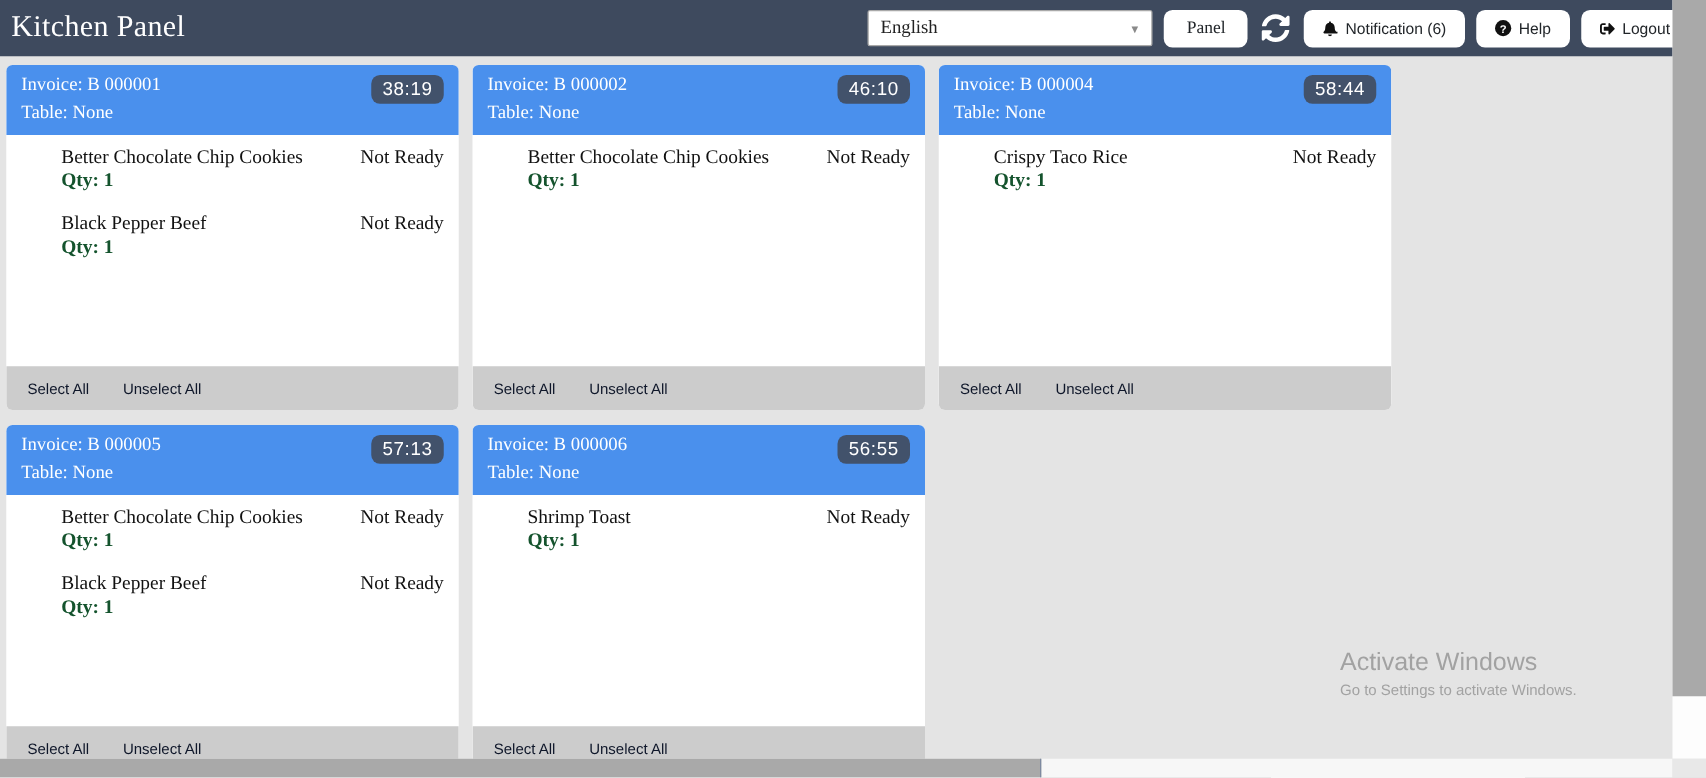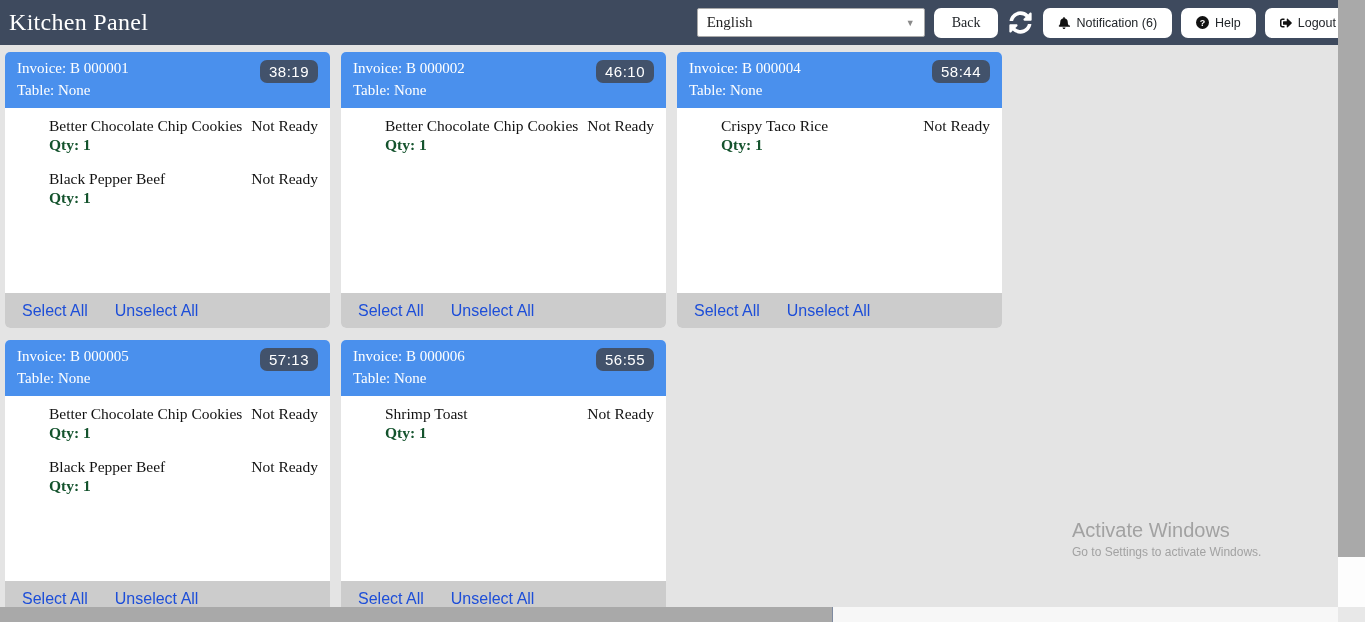--- a/index.html
+++ b/index.html
@@ -41,21 +41,21 @@
     width:13px; height:13px; border-radius:50%; background:#111; color:#fff;
     font-size:9px; font-weight:bold; display:inline-flex; align-items:center; justify-content:center;
   }
 
   
   .grid {
     display:flex; flex-wrap:wrap; align-content:flex-start;
     gap:12px 11px; padding:7px 5px; width:1338px;
   }
   .card {
-    width:325px; height:276px; background:#fff; border-radius:5px;
+    width:362px; height:276px; background:#fff; border-radius:5px;
     overflow:hidden; display:flex; flex-direction:column;
   }
   .card-head {
     background:var(--card-header-bg, #4a90ed); color:#fff;
     padding:5px 12px 6px 12px; display:flex; justify-content:space-between; align-items:flex-start;
     min-height:56px;
   }
   .card-head .head-text div {
     font-family:"Liberation Serif", serif; font-size:15px; line-height:22px;
   }
@@ -73,21 +73,21 @@
   .item-qty {
     font-family:"Liberation Serif", serif; font-size:15.5px; font-weight:bold; color:#14532d;
     margin-top:1px;
   }
   .card-foot {
     height:35px; background:var(--card-footer-bg, #cccccc);
     display:flex; align-items:center; padding:0 17px; gap:27px; flex:0 0 auto;
   }
   .foot-btn {
     background:none; border:none; font-family:"Liberation Sans", sans-serif;
-    font-size:16px; color:#1d4ed8; cursor:pointer; padding:0;
+    font-size:12px; color:#0f172a; cursor:pointer; padding:0;
   }
 
   
   .watermark { position:absolute; left:1072px; top:519px; z-index:2; pointer-events:none; }
   .wm1 { font-size:20px; color:var(--watermark-text, #a2a2a2); }
   .wm2 { font-size:12px; color:var(--watermark-text, #a2a2a2); margin-top:3px; }
 
   
   .vscrollbar {
     position:absolute; top:0; right:0; width:27px; height:607px;
@@ -107,21 +107,21 @@
 </head>
 <body>
 
 <header class="navbar">
   <h1 class="app-title">Kitchen Panel</h1>
   <div class="nav-right">
     <div class="lang-select">
       <span class="val">English</span>
       <span class="caret">▼</span>
     </div>
-    <button class="nav-btn back">Back</button>
+    <button class="nav-btn back">Panel</button>
     <span class="refresh-wrap">
       <svg viewBox="0 0 512 512">
           <path d="M370.72 133.28C339.458 104.008 298.888 87.962 255.848 88c-77.458.068-144.328 53.178-162.791 126.85-1.344 5.363-6.122 9.15-11.651 9.15H24.103c-7.498 0-13.194-6.807-11.807-14.176C33.933 94.924 134.813 8 256 8c66.448 0 126.791 26.136 171.315 68.685L463.03 40.97C478.149 25.851 504 36.559 504 57.941V192c0 13.255-10.745 24-24 24H345.941c-21.382 0-32.09-25.851-16.971-40.971l41.75-41.749zM32 296h134.059c21.382 0 32.09 25.851 16.971 40.971l-41.75 41.75c31.262 29.273 71.835 45.319 114.876 45.28 77.418-.07 144.315-53.144 162.787-126.849 1.344-5.363 6.122-9.15 11.651-9.15h57.304c7.498 0 13.194 6.807 11.807 14.176C478.067 417.076 377.187 504 256 504c-66.448 0-126.791-26.136-171.315-68.685L48.97 471.03C33.851 486.149 8 475.441 8 454.059V320c0-13.255 10.745-24 24-24z"></path>
         </svg>
     </span>
     <button class="nav-btn">
       <span style="display:inline-flex;">
         <svg viewBox="0 0 448 512">
             <path d="M224 512c35.32 0 63.97-28.65 63.97-64H160.03c0 35.35 28.65 64 63.97 64zm215.39-149.71c-19.32-20.76-55.47-51.99-55.47-154.29 0-77.7-54.48-139.9-127.94-155.16V32c0-17.67-14.32-32-31.98-32s-31.98 14.33-31.98 32v20.84C118.56 68.1 64.08 130.3 64.08 208c0 102.3-36.15 133.53-55.47 154.29-6 6.45-8.66 14.16-8.61 21.71.11 16.4 12.98 32 32.1 32h447.8c19.12 0 32-15.6 32.1-32 .05-7.55-2.61-15.27-8.61-21.71z"></path>
           </svg>

